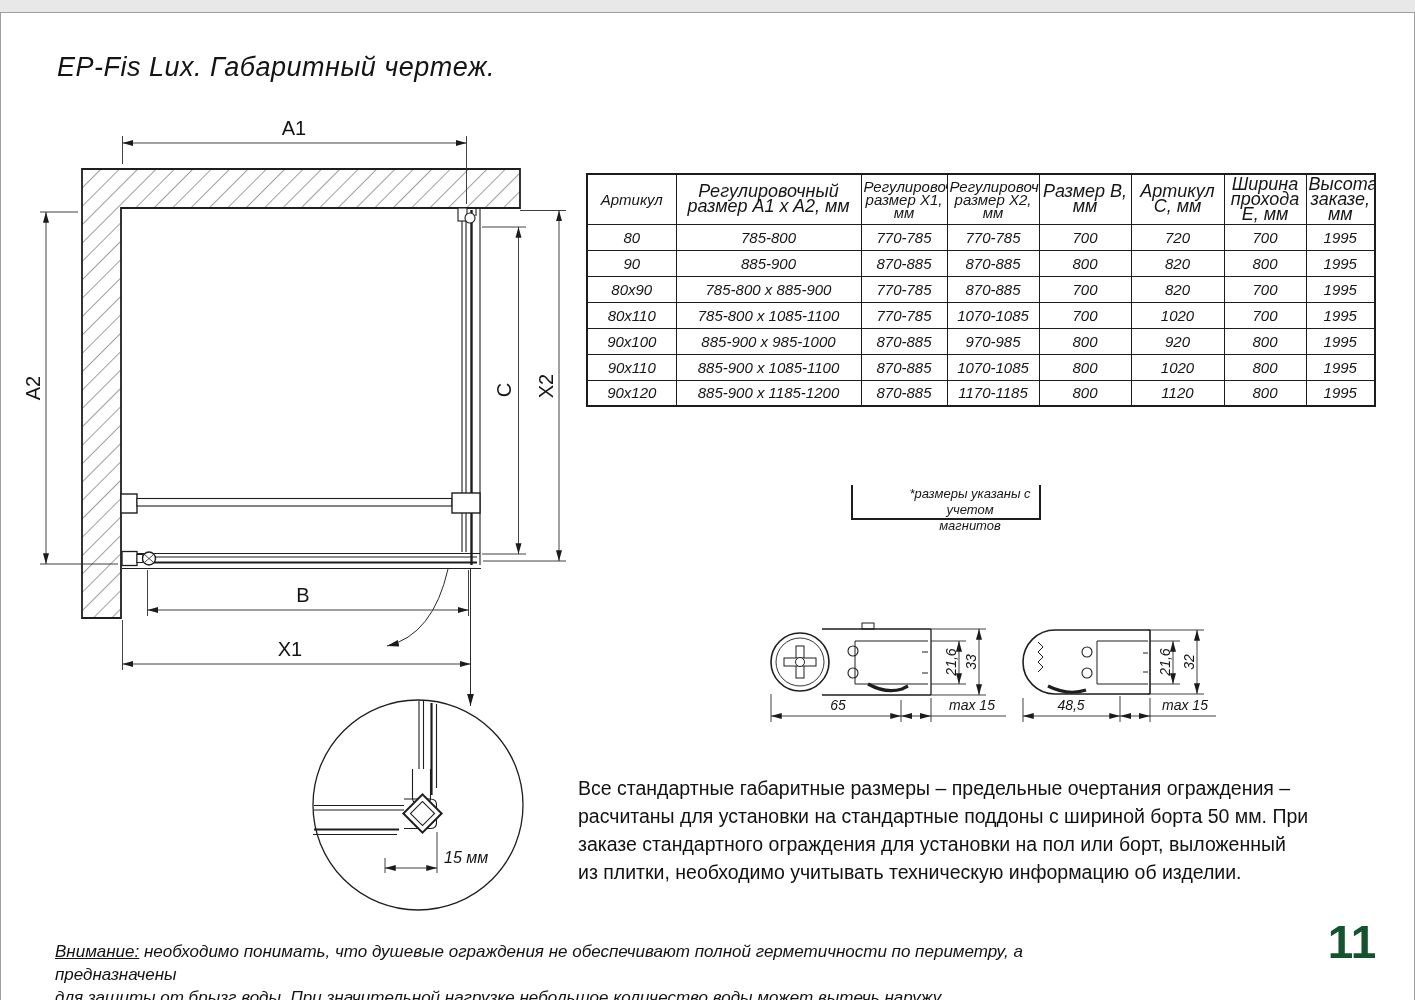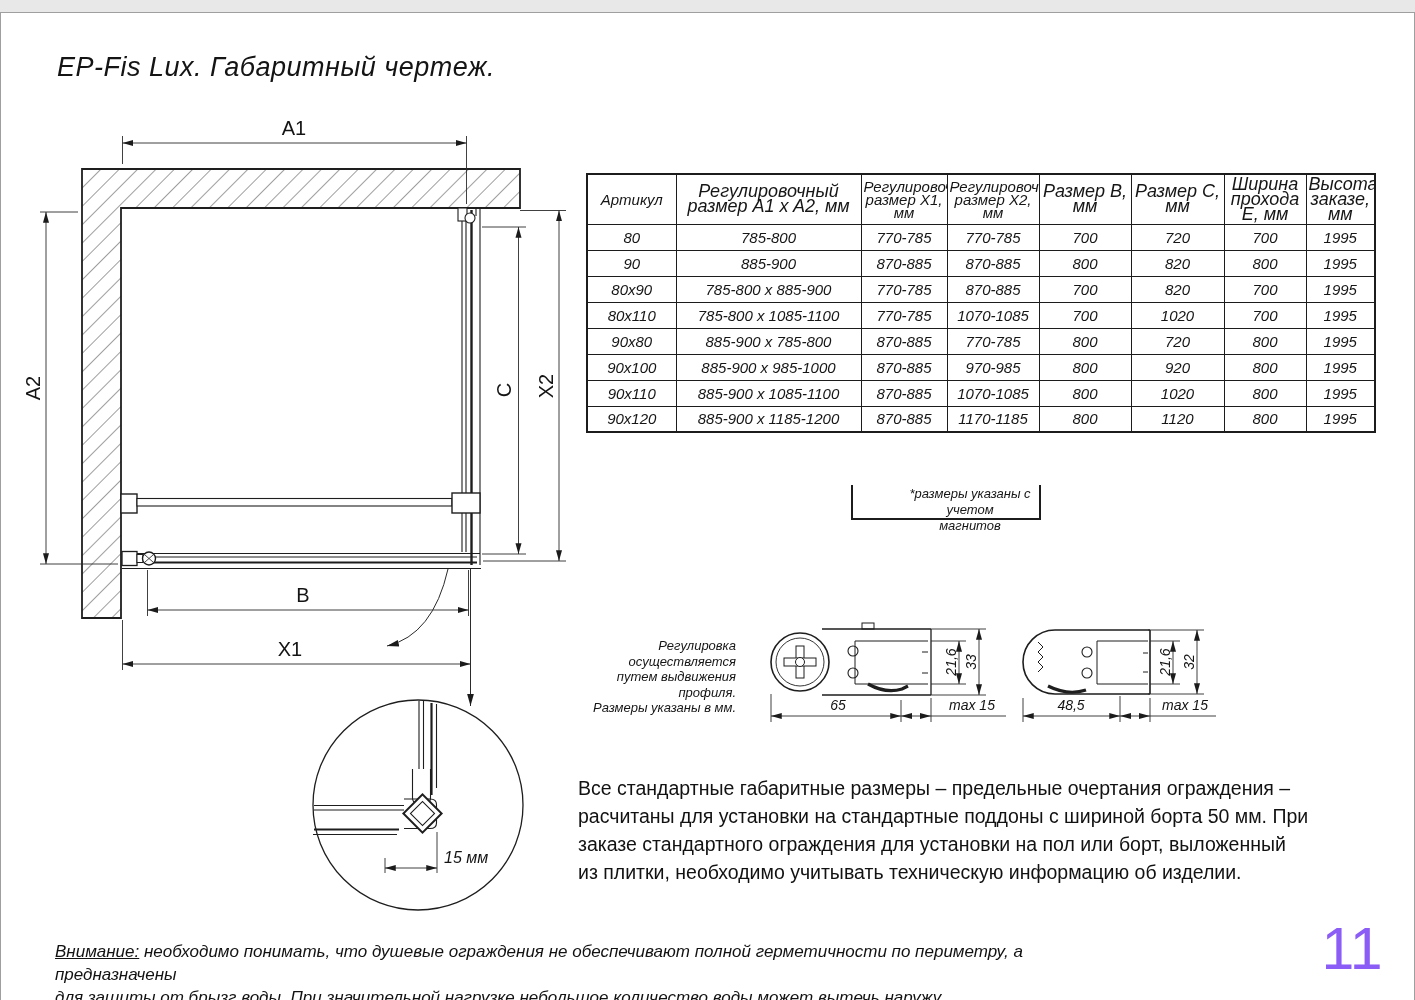--- a/index.html
+++ b/index.html
@@ -49,21 +49,21 @@
     font-size:19.5px; line-height:28px; white-space:pre-line;
     color:#121212;
   }
   .warning {
     position:absolute; left:55px; top:928px; width:1020px;
     font-style:italic; font-size:17px; line-height:23px; color:#121212;
   }
   .warning .ul { text-decoration:underline; }
   .page-number {
     position:absolute; left:1310px; top:903px; width:84px; text-align:center;
-    font-size:59px; color:#8b5cf6;
+    font-size:46px; color:#14532d;font-weight:bold;
   }
 </style>
 </head>
 <body>
 
 <div class="page">
 
   <div class="title">EP-Fis Lux. Габаритный чертеж.</div>
 
   <svg class="lineart" viewBox="0 0 1415 1000">
@@ -237,21 +237,21 @@
         <col style="width:82px">
         <col style="width:69px">
     </colgroup>
     <thead>
         <tr>
           <th>Артикул</th>
           <th>Регулировочный размер A1 x A2, мм</th>
           <th>Регулировочный размер X1, мм</th>
           <th>Регулировочный размер X2, мм</th>
           <th>Размер B, мм</th>
-          <th>Размер C, мм</th>
+          <th>Артикул C, мм</th>
           <th>Ширина прохода E, мм</th>
           <th>Высота заказе, мм</th>
         </tr>
       </thead>
     <tbody>
         <tr>
           <td>80</td>
           <td>785-800</td>
           <td>770-785</td>
           <td>770-785</td>
@@ -284,30 +284,20 @@
           <td>80x110</td>
           <td>785-800 x 1085-1100</td>
           <td>770-785</td>
           <td>1070-1085</td>
           <td>700</td>
           <td>1020</td>
           <td>700</td>
           <td>1995</td>
         </tr>
         <tr>
-          <td>90x80</td>
-          <td>885-900 x 785-800</td>
-          <td>870-885</td>
-          <td>770-785</td>
-          <td>800</td>
-          <td>720</td>
-          <td>800</td>
-          <td>1995</td>
-        </tr>
-        <tr>
           <td>90x100</td>
           <td>885-900 x 985-1000</td>
           <td>870-885</td>
           <td>970-985</td>
           <td>800</td>
           <td>920</td>
           <td>800</td>
           <td>1995</td>
         </tr>
         <tr>
@@ -329,23 +319,20 @@
           <td>1120</td>
           <td>800</td>
           <td>1995</td>
         </tr>
       </tbody>
   </table>
 
   <div class="footnote-box">*размеры указаны с учетом
 магнитов</div>
 
-  <div class="adjust-note">Регулировка осуществляется
-путем выдвижения профиля.
-Размеры указаны в мм.</div>
 
   <div class="info-paragraph">Все стандартные габаритные размеры – предельные очертания ограждения –
 расчитаны для установки на стандартные поддоны с шириной борта 50 мм. При
 заказе стандартного ограждения для установки на пол или борт, выложенный
 из плитки, необходимо учитывать техническую информацию об изделии.</div>
 
   <div class="warning">
     <span class="ul">Внимание:</span><span> необходимо понимать, что душевые ограждения не обеспечивают полной герметичности по периметру, а предназначены</span><br>
     <span>для защиты от брызг воды. При значительной нагрузке небольшое количество воды может вытечь наружу.</span>
   </div>

